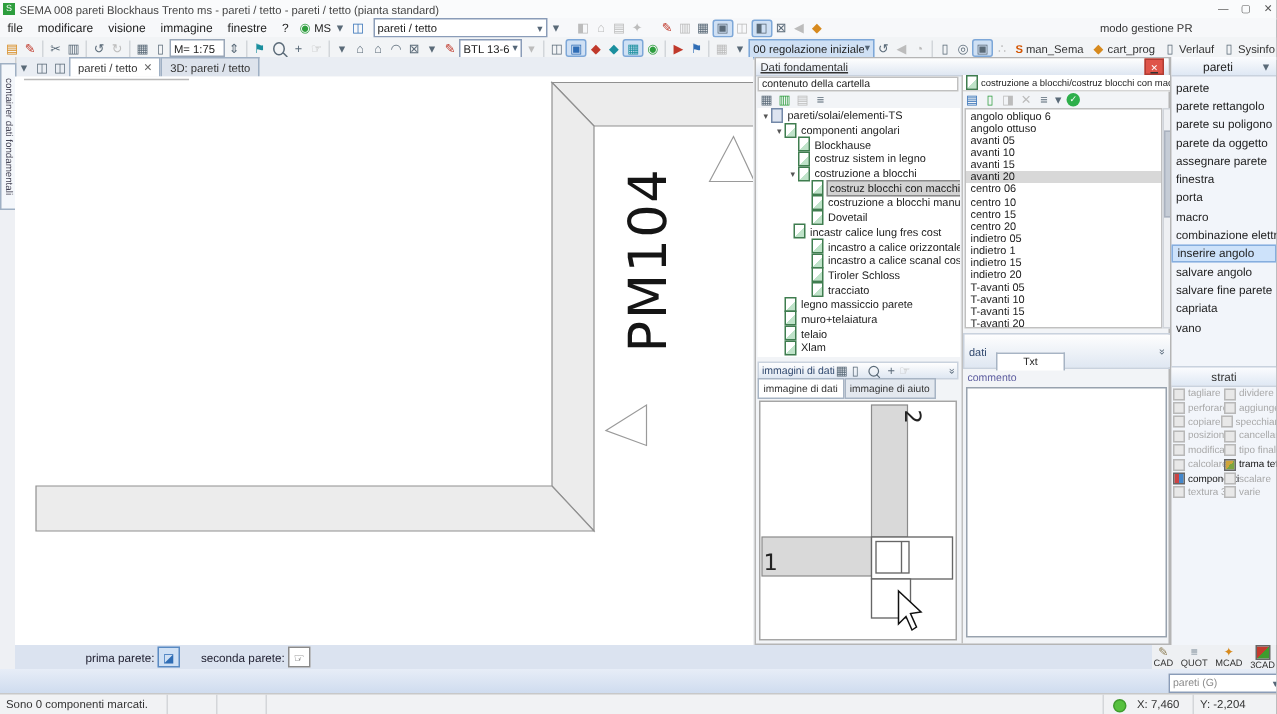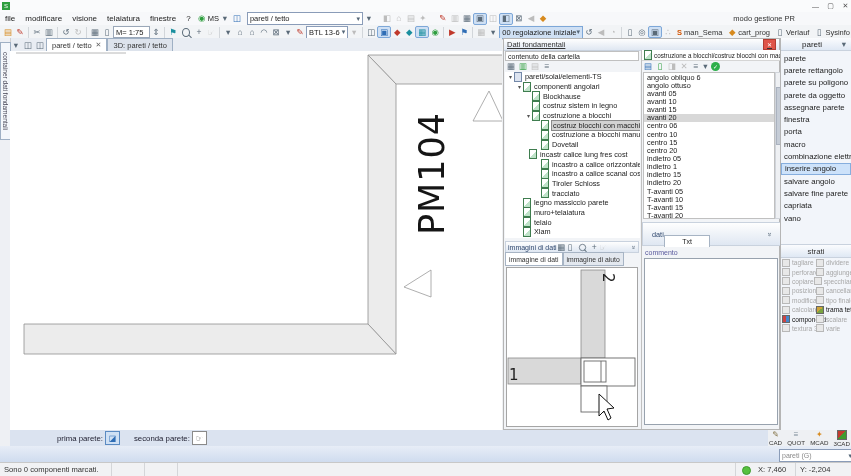--- a/index.html
+++ b/index.html
@@ -82,21 +82,21 @@
   #ltools{position:absolute;left:0;top:10px;height:12px;display:flex;align-items:center;}
   .chkcircle{width:9px;height:9px;border-radius:50%;background:#2eaf4b;color:#fff;font-size:6px;
              display:flex;align-items:center;justify-content:center;margin-left:2px;}
   #vlist{position:absolute;left:1px;top:22px;width:132px;height:147px;background:#fff;
          border:1px solid #c0c0c0;box-sizing:border-box;overflow:hidden;}
   .lrow{height:8.15px;display:flex;align-items:center;padding-left:3px;font-size:7.3px;white-space:nowrap;}
   .lrow.sel{background:#d8d8d8;}
   #vscroll{position:absolute;right:1px;top:22px;width:6px;height:147px;background:#eef0f3;border:1px solid #d0d4da;box-sizing:border-box;}
   #vthumb{position:absolute;left:0;top:14px;width:4px;height:56px;background:#c5ccd6;border:1px solid #aab2bf;}
   #datihdr{position:absolute;left:0;top:172px;right:1px;height:24px;background:linear-gradient(#fefefe,#dfe7f2);
-           display:flex;align-items:center;padding:0 9px;font-size:7.3px;color:#30486e;border:1px solid #c9d2de;box-sizing:border-box;}
+           display:flex;align-items:center;padding:0 3px;font-size:7.3px;color:#30486e;border:1px solid #c9d2de;box-sizing:border-box;}
   #txttab{position:absolute;left:22px;top:185px;width:44px;height:11px;background:#fff;
           border:1px solid #a7b4c4;border-bottom:none;font-size:7px;display:flex;align-items:center;justify-content:center;}
   #cmtlabel{position:absolute;left:3px;top:199px;font-size:7px;color:#5b5b9e;}
   #cmtbox{position:absolute;left:2px;top:208px;right:4px;bottom:4px;background:#fff;
           border:1px solid #98a2ae;resize:none;box-sizing:border-box;}
   
   #sidebar{left:780px;top:38px;width:71px;height:392px;background:#f2f5fa;border-left:1px solid #b5b5b5;box-sizing:border-box;}
   #sbhead{position:absolute;left:0;top:0;right:0;height:12px;background:linear-gradient(#fbfcfe,#dfe8f4);
           display:flex;align-items:center;font-size:8px;color:#222;padding:0 3px;border-bottom:1px solid #c9d2de;}
   #sbitems{position:absolute;left:0;top:14px;right:0;}
@@ -131,32 +131,33 @@
   #gdot{position:absolute;left:742px;top:3px;width:7px;height:7px;border-radius:50%;
         background:#57c13f;border:1px solid #3f9b2e;}
 </style>
 </head>
 <body>
 
 <div id="app">
 
   <div class="abs" id="titlebar">
     <span class="logo">S</span>
+    <span id="title">SEMA  008 pareti Blockhaus Trento ms - pareti / tetto  - pareti / tetto (pianta standard)</span>
     <span style="margin-left:auto" class="row">
       <span class="winbtn">—</span>
       <span class="winbtn">▢</span>
       <span class="winbtn">✕</span>
     </span>
   </div>
 
   <div class="abs" id="menubar">
     <span class="menu">file</span>
     <span class="menu">modificare</span>
     <span class="menu">visione</span>
-    <span class="menu">telaiatura</span>
+    <span class="menu">immagine</span>
     <span class="menu">finestre</span>
     <span class="menu">?</span>
     <span class="ic grn">◉</span>
     <span style="font-size:7.5px">MS</span>
     <span class="ic">▾</span>
     <span class="ic blue">◫</span>
     <span class="combo" style="width:110px;margin-left:4px">
       <span>pareti / tetto</span>
       <span class="dd">▾</span>
     </span>

